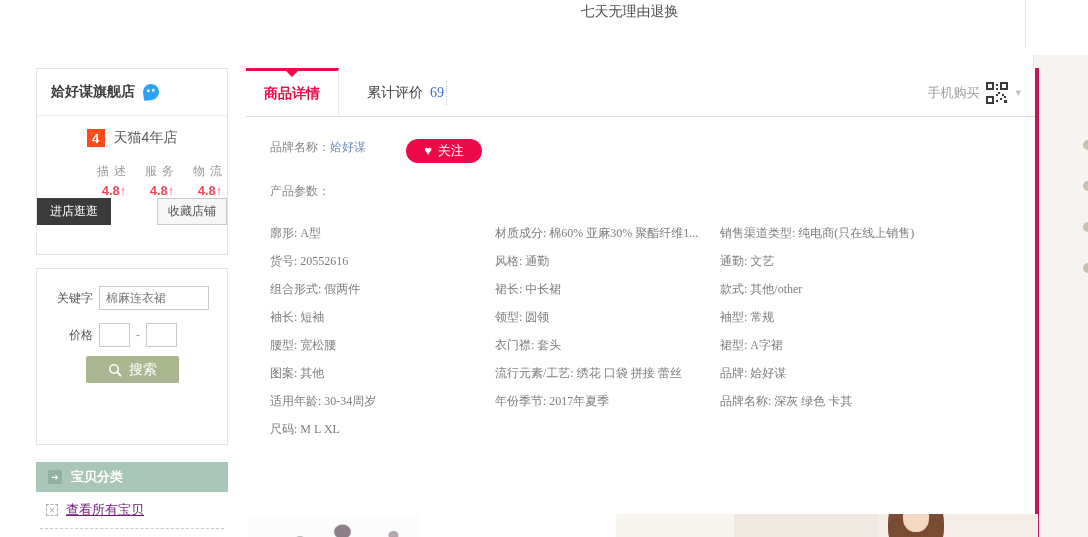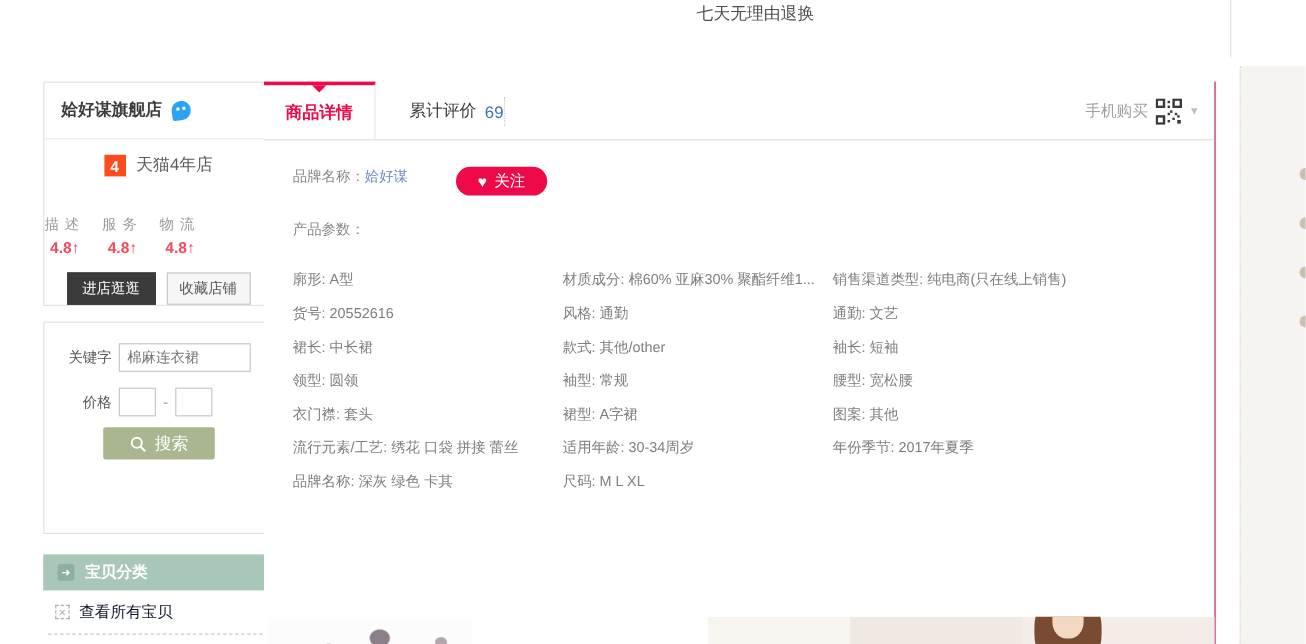--- a/index.html
+++ b/index.html
@@ -34,25 +34,25 @@
     border-bottom:1px solid #eee;padding-left:14px;}
   .shop-name{font-size:14px;font-weight:bold;color:#3c3c3c;}
   .ww-icon{width:16px;height:16px;background:#2aa3f5;border-radius:50% 50% 50% 12%;
     transform:rotate(-8deg);position:relative;display:inline-block;}
   .ww-icon::after{content:"";position:absolute;left:4px;top:5px;width:3px;height:3px;
     background:#fff;border-radius:50%;box-shadow:5px 0 0 #fff;}
   .badge-row{margin-top:13px;display:flex;align-items:center;justify-content:center;gap:9px;}
   .badge-num{width:18px;height:18px;background:var(--tmall-badge);color:#fff;font-weight:bold;
     font-size:13px;display:flex;align-items:center;justify-content:center;}
   .badge-label{font-size:14px;color:#5a5a5a;}
-  .ratings-row{margin-top:32px;display:flex;justify-content:flex-start;gap:14px;}
+  .ratings-row{margin-top:16px;display:flex;justify-content:flex-end;gap:14px;}
   .rating-col{text-align:center;}
   .rating-label{font-size:12px;color:#9a9a9a;letter-spacing:5px;}
   .rating-value{margin-top:3px;font-size:13px;font-weight:bold;color:var(--rating-red);}
-  .shop-buttons{margin-top:13px;display:flex;justify-content:center;gap:9px;}
+  .shop-buttons{display:flex;justify-content:space-between;gap:9px;}
   .btn-dark{background:#3b3b3b;color:#fff;border:1px solid #3b3b3b;font-size:12px;
     padding:4px 12px;cursor:pointer;}
   .btn-light{background:#f6f6f6;color:#555;border:1px solid #c9c9c9;font-size:12px;
     padding:4px 10px;cursor:pointer;}
 
   
   .search-box{left:36px;top:268px;width:192px;height:177px;}
   .srow{display:flex;align-items:center;margin-left:14px;}
   .kw-row{margin-top:17px;}
   .price-row{margin-top:13px;}
@@ -72,26 +72,26 @@
   
   .category-bar{position:absolute;left:36px;top:462px;width:192px;height:30px;
     background:var(--category-bar);color:#fff;font-size:13px;font-weight:bold;
     display:flex;align-items:center;gap:9px;padding-left:12px;cursor:pointer;}
   .cat-icon{width:14px;height:14px;background:#8fb0a0;border-radius:2px;color:#fff;
     font-size:9px;font-weight:normal;display:flex;align-items:center;justify-content:center;}
   .view-all-row{position:absolute;left:36px;top:492px;width:192px;height:36px;
     display:flex;align-items:center;gap:8px;padding-left:10px;cursor:pointer;}
   .va-icon{width:12px;height:12px;border:1px dashed #b0b0b0;color:#b0b0b0;font-size:8px;
     display:flex;align-items:center;justify-content:center;}
-  .va-label{font-size:13px;color:#0f172a;}
+  .va-label{font-size:13px;color:#701a75;text-decoration:underline;}
   .dashed-divider{position:absolute;left:40px;top:528px;width:184px;border-top:1px dashed #c9c9c9;}
 
   
-  .main-box{position:absolute;left:220px;top:68px;width:793px;height:469px;background:#fff;
-    border-right:1px solid #be185d;}
+  .main-box{position:absolute;left:246px;top:68px;width:793px;height:469px;background:#fff;
+    border-right:4px solid #be185d;font-family:Liberation Serif, serif;}
   .tab-bar{position:relative;height:49px;border-bottom:1px solid #e6dcd4;}
   .tab-active{position:absolute;left:0;top:0;width:93px;height:49px;
     border-top:3px solid var(--accent);border-right:1px solid #e8e8e8;
     display:flex;align-items:center;justify-content:center;
     color:var(--accent);font-size:14px;font-weight:bold;cursor:pointer;}
   .tab-pointer{position:absolute;top:0;left:50%;transform:translateX(-50%);
     width:0;height:0;border-left:6px solid transparent;border-right:6px solid transparent;
     border-top:6px solid var(--accent);}
   .tab-reviews{position:absolute;left:107px;top:0;height:49px;padding:0 14px;
     display:flex;align-items:center;gap:7px;cursor:pointer;}
@@ -258,30 +258,32 @@
 
     <div class="params-title">产品参数：</div>
 
     <div class="params-grid">
       <div class="param-cell">廓形: A型</div>
       <div class="param-cell">材质成分: 棉60% 亚麻30% 聚酯纤维1...</div>
       <div class="param-cell">销售渠道类型: 纯电商(只在线上销售)</div>
       <div class="param-cell">货号: 20552616</div>
       <div class="param-cell">风格: 通勤</div>
       <div class="param-cell">通勤: 文艺</div>
+      <div class="param-cell">组合形式: 假两件</div>
       <div class="param-cell">裙长: 中长裙</div>
       <div class="param-cell">款式: 其他/other</div>
       <div class="param-cell">袖长: 短袖</div>
       <div class="param-cell">领型: 圆领</div>
       <div class="param-cell">袖型: 常规</div>
       <div class="param-cell">腰型: 宽松腰</div>
       <div class="param-cell">衣门襟: 套头</div>
       <div class="param-cell">裙型: A字裙</div>
       <div class="param-cell">图案: 其他</div>
       <div class="param-cell">流行元素/工艺: 绣花 口袋 拼接 蕾丝</div>
+      <div class="param-cell">品牌: 姶好谋</div>
       <div class="param-cell">适用年龄: 30-34周岁</div>
       <div class="param-cell">年份季节: 2017年夏季</div>
       <div class="param-cell">品牌名称: 深灰 绿色 卡其</div>
       <div class="param-cell">尺码: M L XL</div>
       <div class="param-cell"></div>
       <div class="param-cell"></div>
     </div>
 
     <div class="photo-strip">
       <div class="floral"></div>

